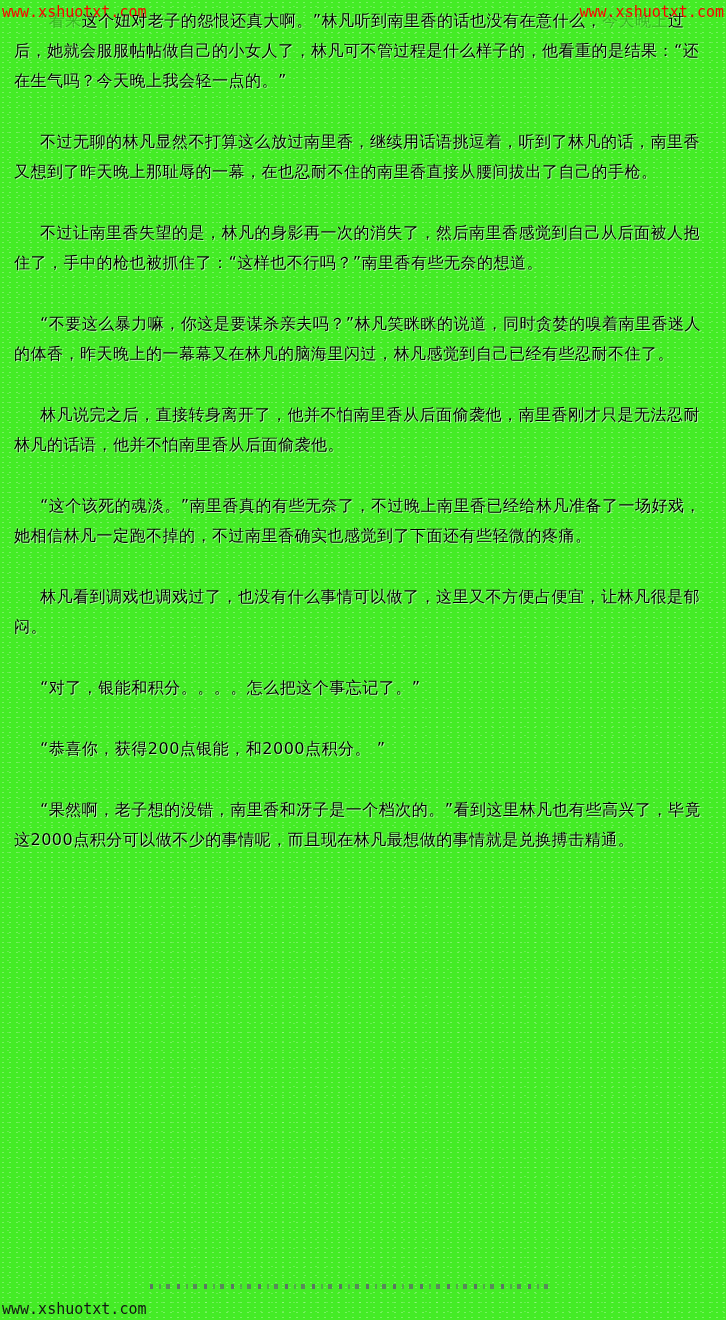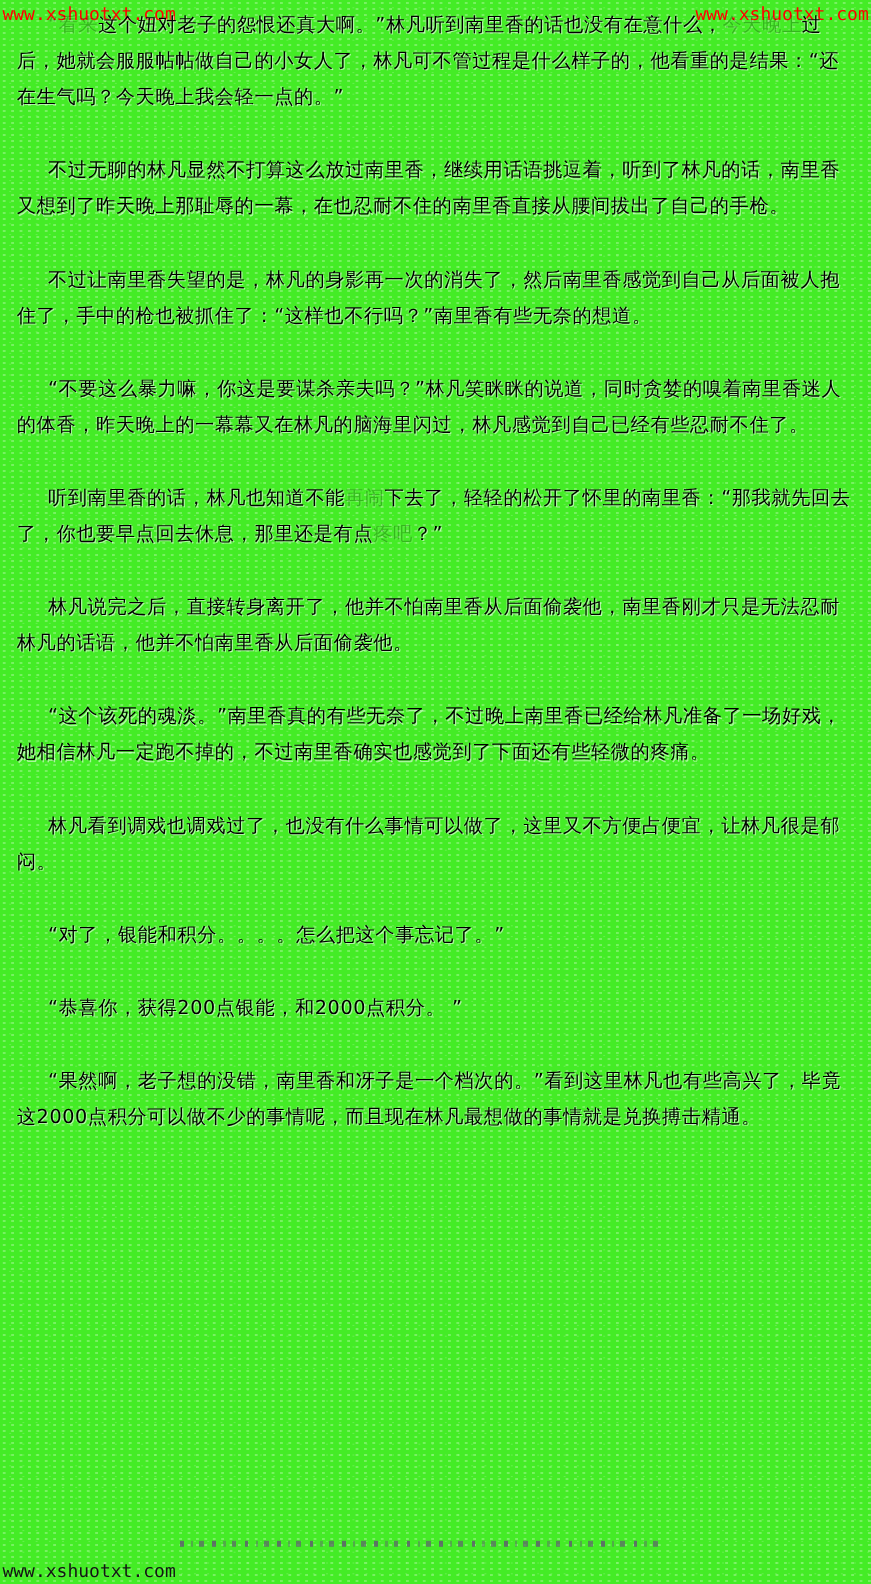--- a/index.html
+++ b/index.html
@@ -69,21 +69,20 @@
 
   <div class="wm wm-top-left" style="color: rgb(255, 0, 0);">www.xshuotxt.com</div>
 
   <div class="wm wm-top-right" style="color: rgb(255, 0, 0);">www.xshuotxt.com</div>
 
   <div class="content">
       <p class="para"><span class="faded">“看来</span><span>这个妞对老子的怨恨还真大啊。”林凡听到南里香的话也没有在意什么，</span><span class="faded">今天晚上</span><span>过后，她就会服服帖帖做自己的小女人了，林凡可不管过程是什么样子的，他看重的是结果：“还在生气吗？今天晚上我会轻一点的。”</span></p>
       <p class="para"><span>不过无聊的林凡显然不打算这么放过南里香，继续用话语挑逗着，听到了林凡的话，南里香又想到了昨天晚上那耻辱的一幕，在也忍耐不住的南里香直接从腰间拔出了自己的手枪。</span></p>
       <p class="para"><span>不过让南里香失望的是，林凡的身影再一次的消失了，然后南里香感觉到自己从后面被人抱住了，手中的枪也被抓住了：“这样也不行吗？”南里香有些无奈的想道。</span></p>
       <p class="para"><span>“不要这么暴力嘛，你这是要谋杀亲夫吗？”林凡笑眯眯的说道，同时贪婪的嗅着南里香迷人的体香，昨天晚上的一幕幕又在林凡的脑海里闪过，林凡感觉到自己已经有些忍耐不住了。</span></p>
-      <p class="para"><span>听到南里香的话，林凡也知道不能</span><span class="faded">再闹</span><span>下去了，轻轻的松开了怀里的南里香：“那我就先回去了，你也要早点回去休息，那里还是有点</span><span class="faded">疼吧</span><span>？”</span></p>
       <p class="para"><span>林凡说完之后，直接转身离开了，他并不怕南里香从后面偷袭他，南里香刚才只是无法忍耐林凡的话语，他并不怕南里香从后面偷袭他。</span></p>
       <p class="para"><span>“这个该死的魂淡。”南里香真的有些无奈了，不过晚上南里香已经给林凡准备了一场好戏，她相信林凡一定跑不掉的，不过南里香确实也感觉到了下面还有些轻微的疼痛。</span></p>
       <p class="para"><span>林凡看到调戏也调戏过了，也没有什么事情可以做了，这里又不方便占便宜，让林凡很是郁闷。</span></p>
       <p class="para"><span>“对了，银能和积分。。。。怎么把这个事忘记了。”</span></p>
       <p class="para"><span>“恭喜你，获得200点银能，和2000点积分。 ”</span></p>
       <p class="para"><span>“果然啊，老子想的没错，南里香和冴子是一个档次的。”看到这里林凡也有些高兴了，毕竟这2000点积分可以做不少的事情呢，而且现在林凡最想做的事情就是兑换搏击精通。</span></p>
     </div>
 
   <div class="glitch-line"></div>
 

